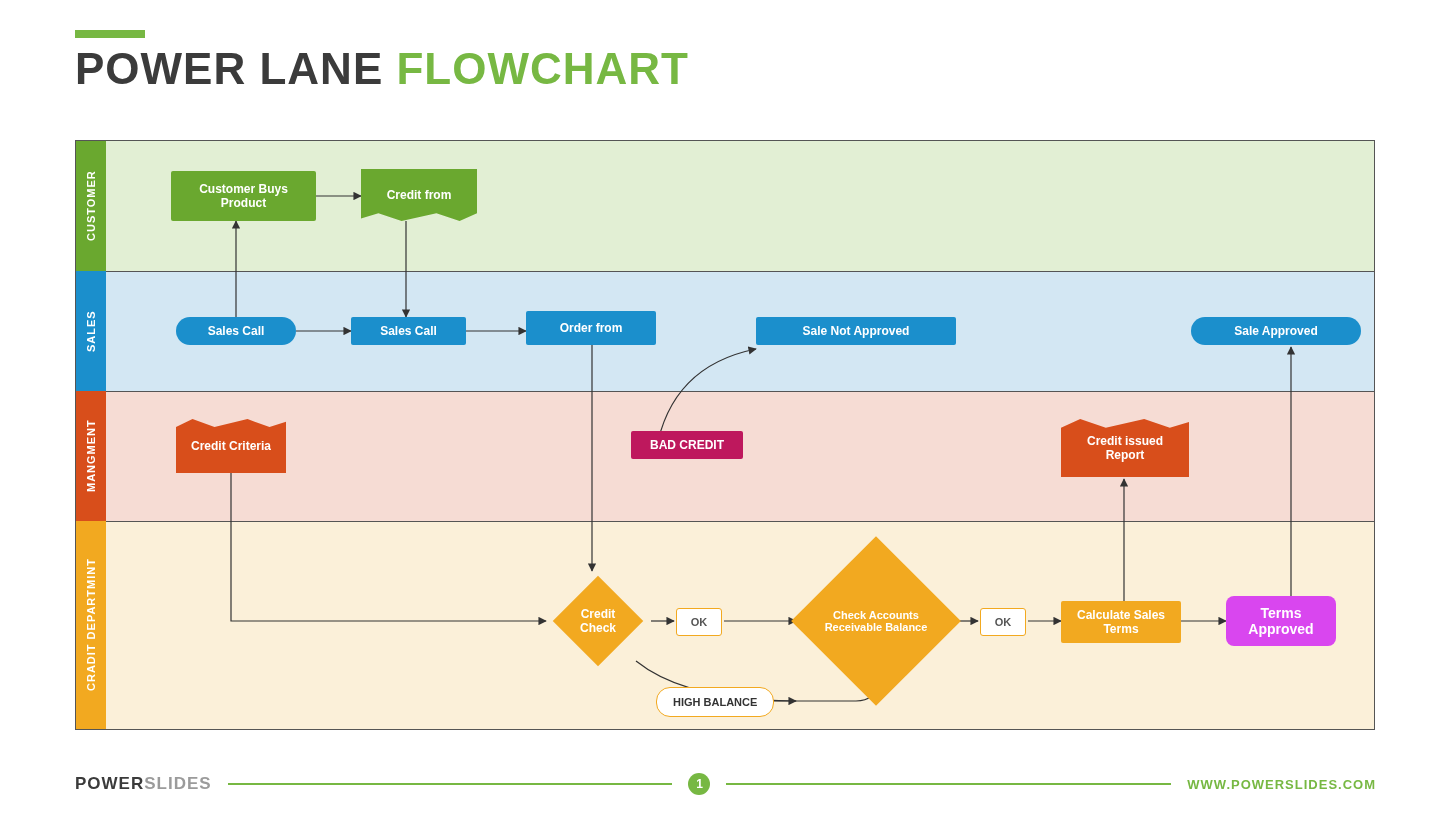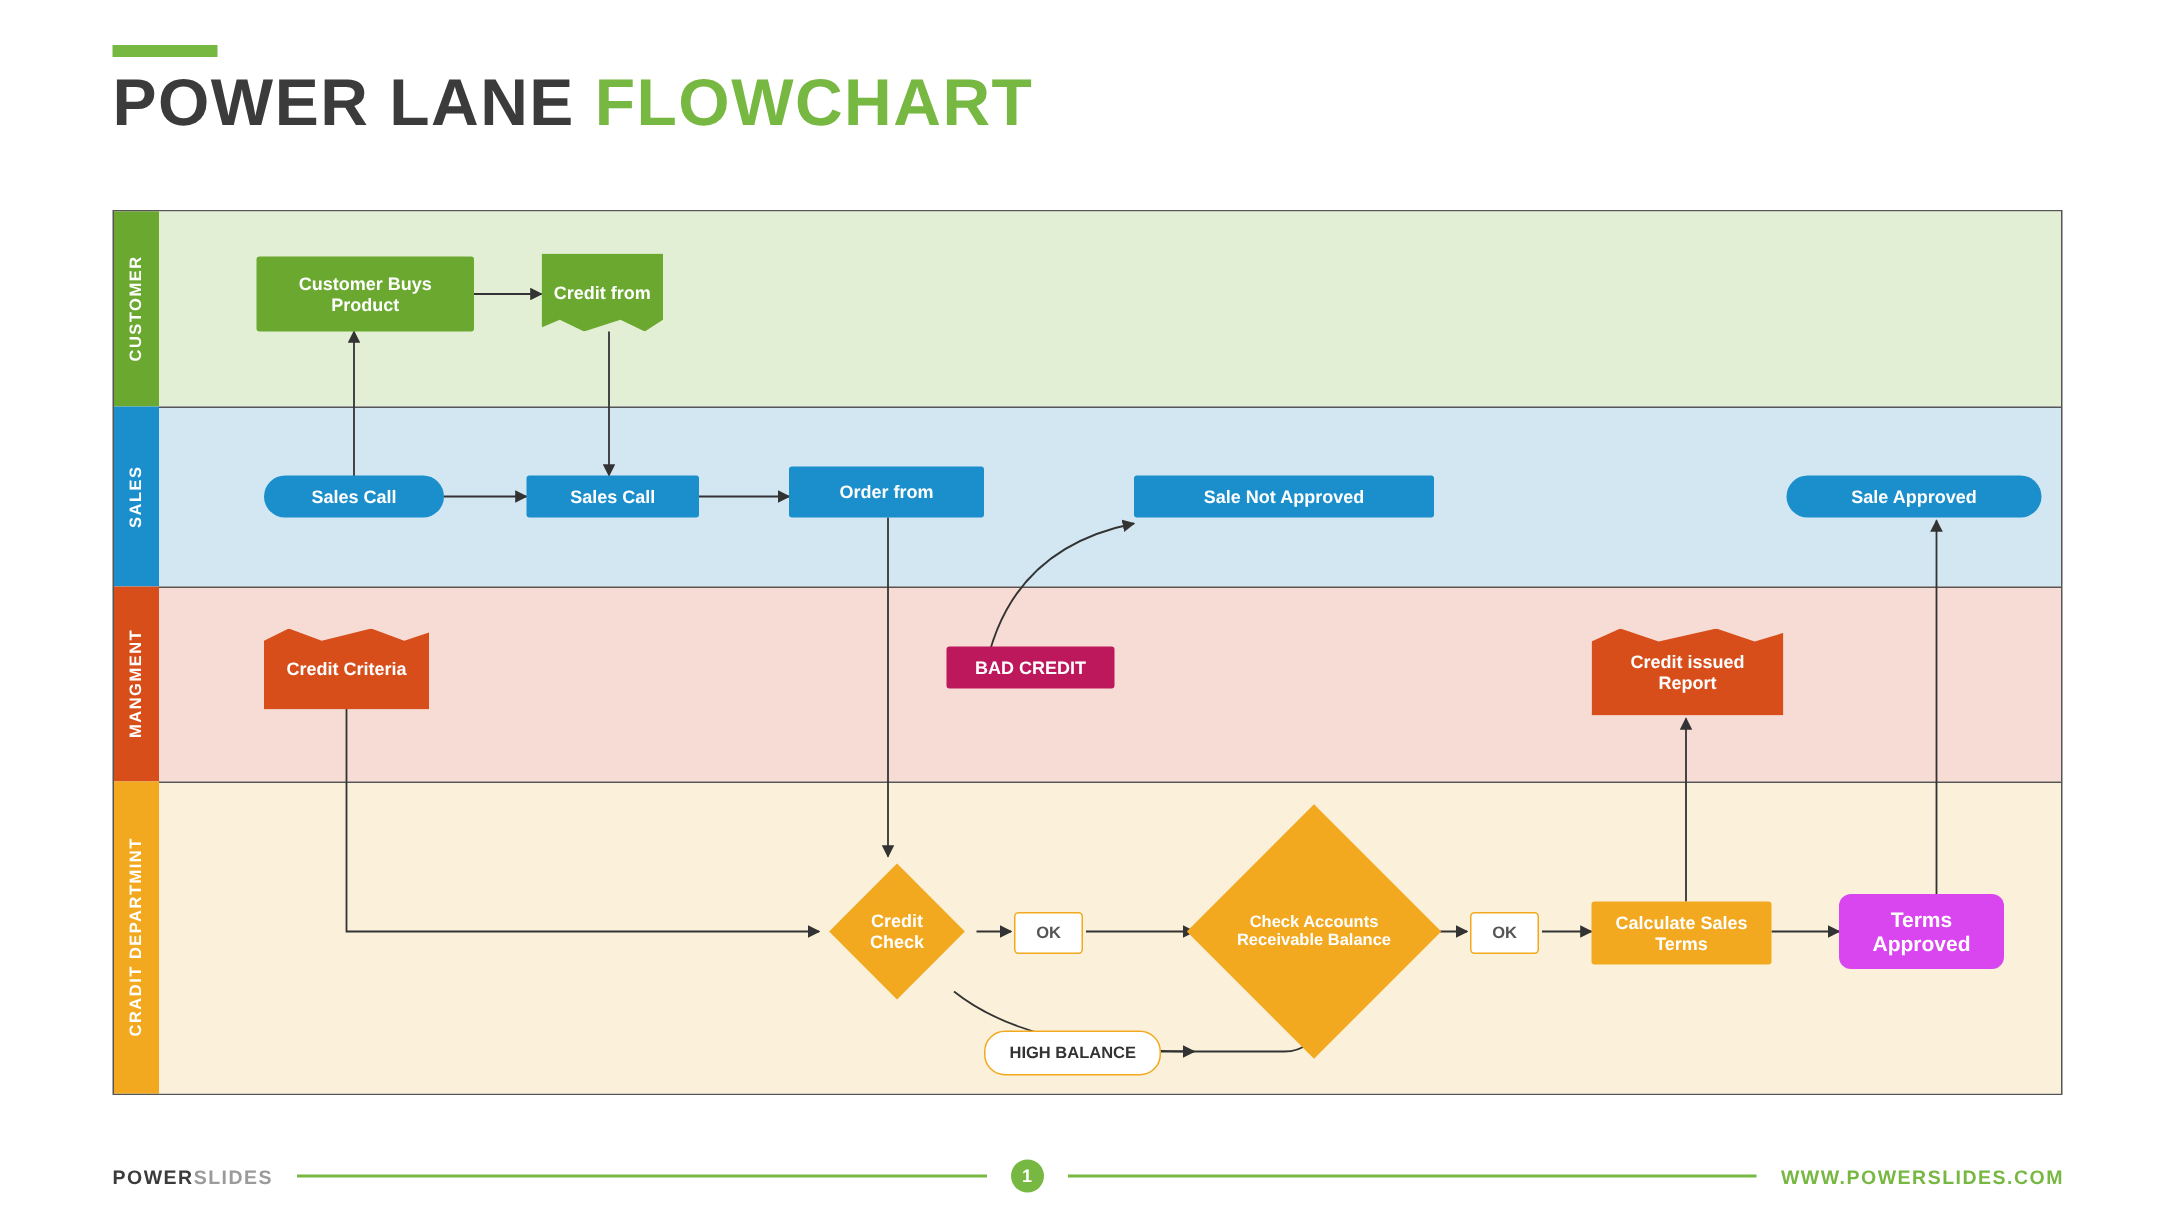--- a/index.html
+++ b/index.html
@@ -25,21 +25,21 @@
   .rect{border-radius:2px}
   .pill{border-radius:14px;height:28px}
   .diamond{transform:rotate(45deg)}
   .diamond span{transform:rotate(-45deg);display:block}
   .ok{position:absolute;width:44px;height:26px;border:1.5px solid #f2a920;border-radius:3px;background:#fff;color:#555;font-size:11px;font-weight:600;display:flex;align-items:center;justify-content:center}
   .label-pill{position:absolute;height:28px;border:1.5px solid #f2a920;border-radius:14px;background:#fff;color:#333;font-size:11px;font-weight:600;display:flex;align-items:center;justify-content:center;padding:0 16px}
   svg.wires{position:absolute;left:0;top:0;width:1300px;height:590px;pointer-events:none}
   .doc-shape{clip-path:polygon(0 0,100% 0,100% 85%,85% 100%,65% 85%,35% 100%,15% 85%,0 95%)}
   .doc-up{clip-path:polygon(0 15%,15% 0,35% 15%,65% 0,85% 15%,100% 5%,100% 100%,0 100%)}
   .footer{position:absolute;left:75px;right:75px;bottom:22px;height:24px;display:flex;align-items:center}
-  .foot-brand{font-size:13px;font-weight:700;letter-spacing:1px;color:#9b9b9b}
+  .foot-brand{font-size:17px;font-weight:700;letter-spacing:1px;color:#9b9b9b}
   .foot-brand .bold{color:#3b3b3b}
   .foot-line{flex:1;height:0;border-top:2px solid #77b843;margin:0 16px}
   .foot-page{width:22px;height:22px;border-radius:50%;background:#77b843;color:#fff;font-size:12px;font-weight:700;display:flex;align-items:center;justify-content:center}
   .foot-url{font-size:13px;font-weight:700;letter-spacing:1px;color:#77b843}
 </style>
 </head>
 <body>
 
 <div class="slide">
   <div class="accent-bar"></div>
@@ -90,21 +90,21 @@
         <path d="M1105 480 L1150 480"></path>
         <path d="M580 310 Q595 225 680 208"></path>
         <path d="M560 520 Q610 560 720 560"></path>
         <line x1="1048" y1="460" x2="1048" y2="338"></line>
         <line x1="1215" y1="455" x2="1215" y2="206"></line>
         <path d="M800 540 Q800 560 780 560 L670 560" marker-end=""></path>
       </g>
     </svg>
 
     <div class="node rect" style="left:95px;top:30px;width:145px;height:50px;background:#6aa82f">Customer Buys Product</div>
-    <div class="node doc-shape" style="left:285px;top:28px;width:81px;height:52px;background:#6aa82f">Credit from</div>
+    <div class="node doc-shape" style="left:285px;top:28px;width:116px;height:52px;background:#6aa82f">Credit from</div>
 
     <div class="node pill" style="left:100px;top:176px;width:120px;background:#1b8fcc">Sales Call</div>
     <div class="node rect" style="left:275px;top:176px;width:115px;height:28px;background:#1b8fcc">Sales Call</div>
     <div class="node rect" style="left:450px;top:170px;width:130px;height:34px;background:#1b8fcc">Order from</div>
     <div class="node rect" style="left:680px;top:176px;width:200px;height:28px;background:#1b8fcc">Sale Not Approved</div>
     <div class="node pill" style="left:1115px;top:176px;width:170px;background:#1b8fcc">Sale Approved</div>
 
     <div class="node doc-up" style="left:100px;top:278px;width:110px;height:54px;background:#d84e1b">Credit Criteria</div>
     <div class="node rect" style="left:555px;top:290px;width:112px;height:28px;background:#be185d">BAD CREDIT</div>
     <div class="node doc-up" style="left:985px;top:278px;width:128px;height:58px;background:#d84e1b">Credit issued Report</div>

